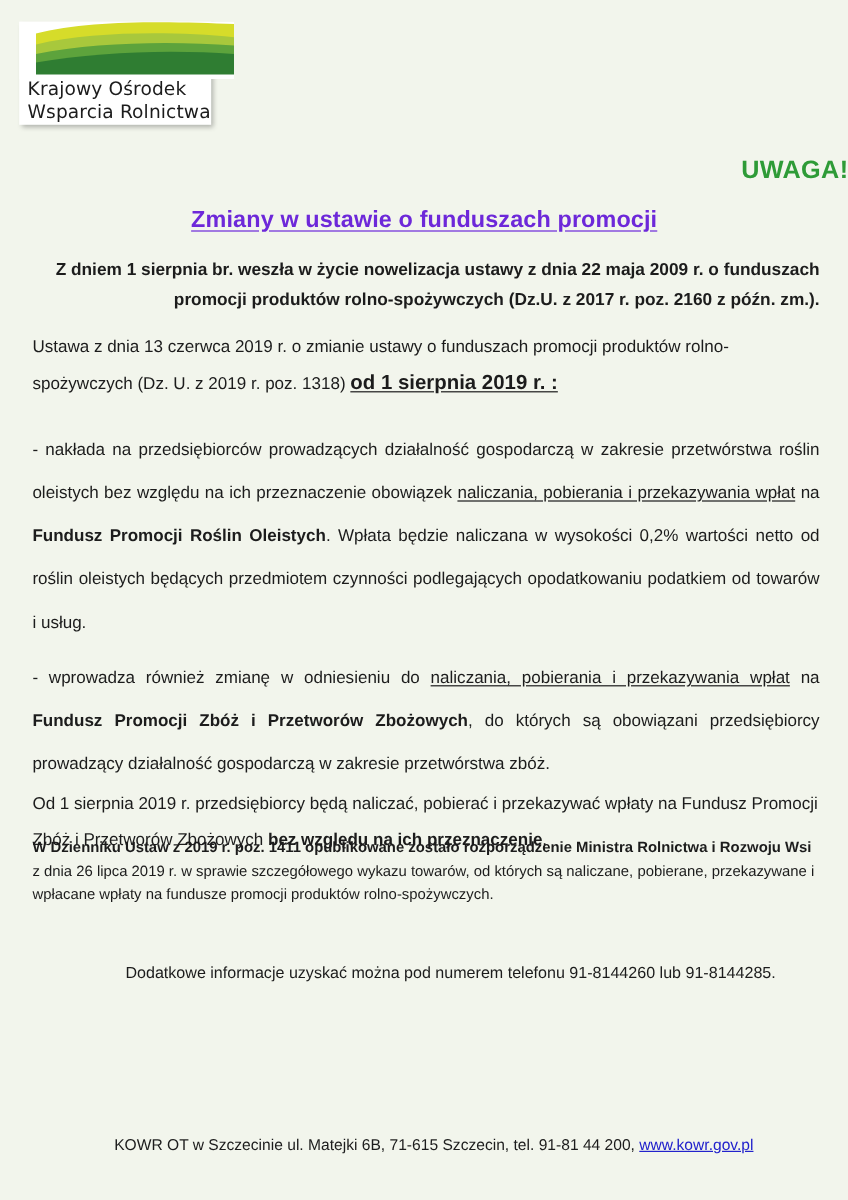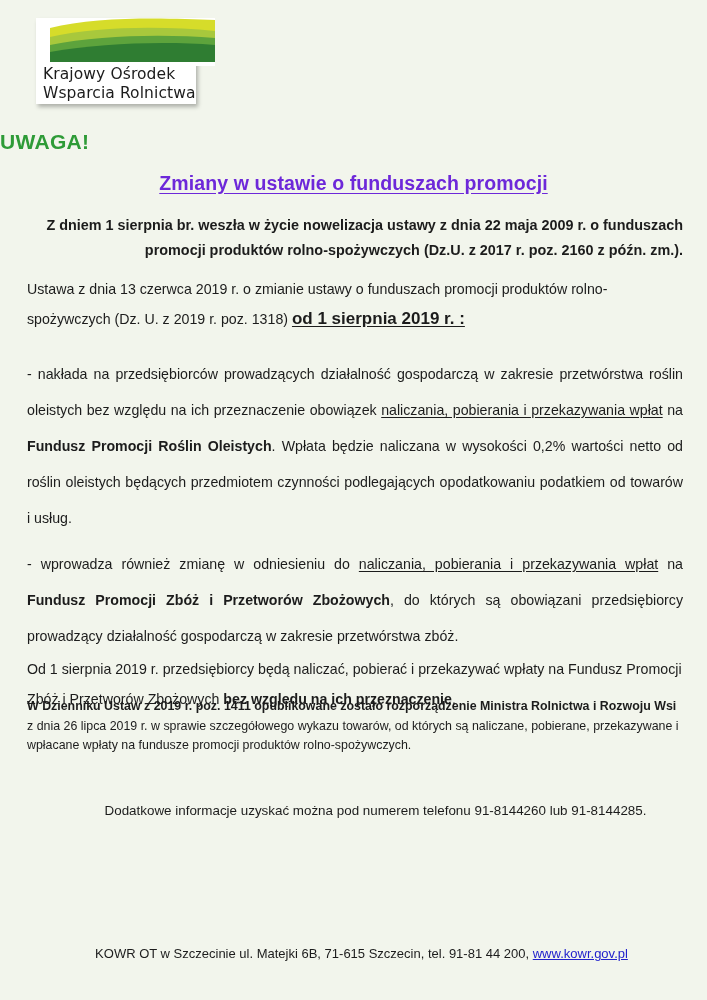--- a/index.html
+++ b/index.html
@@ -18,21 +18,21 @@
     position: relative;
     width: 707px;
     height: 1000px;
     box-sizing: border-box;
     padding: 0 26px;
   }
 
   
   .logo-wrap {
     position: absolute;
-    left: 36px;
+    left: 16px;
     top: 18px;
     width: 160px;
     height: 86px;
     background: #ffffff;
     box-shadow: 2px 3px 4px rgba(0,0,0,0.28);
   }
   .logo-swoosh {
     position: absolute;
     left: 0; top: 0;
     width: 179px;
@@ -51,21 +51,21 @@
     letter-spacing: 0.1px;
     white-space: nowrap;
   }
 
   
   .uwaga {
     position: absolute;
     left: 0;
     right: 0;
     top: 130px;
-    text-align: left;
+    text-align: right;
     font-size: 21px;
     font-weight: bold;
     color: #2e9b37;
     letter-spacing: 0.3px;
   }
   .main-title {
     position: absolute;
     left: 0;
     right: 0;
     top: 172px;

